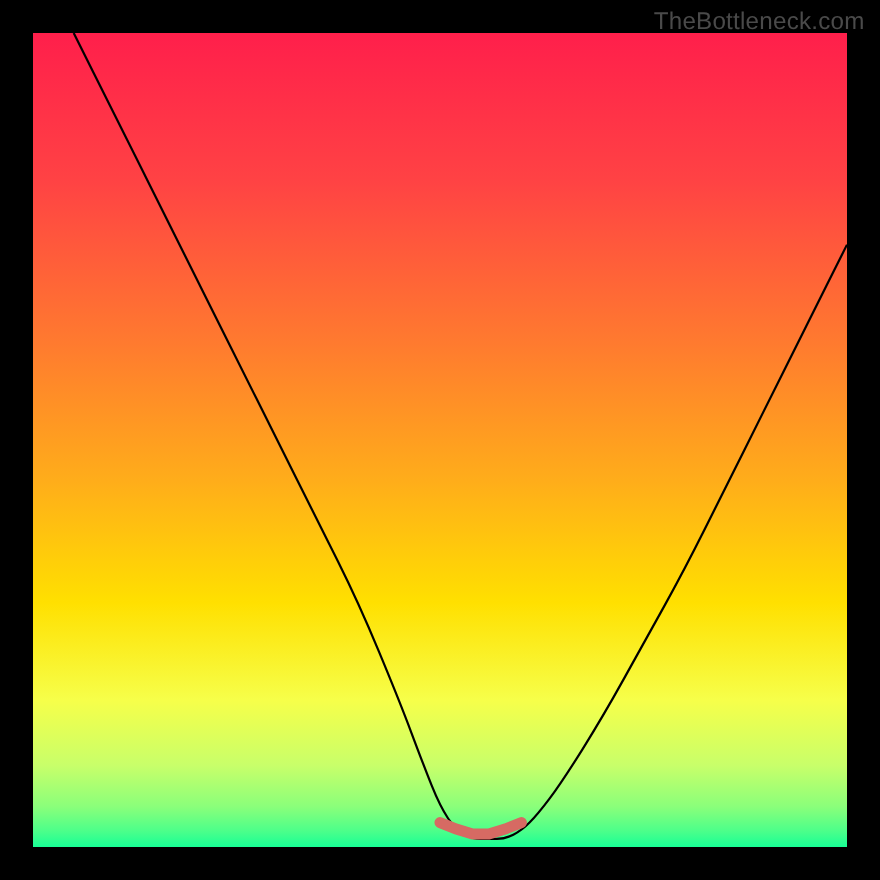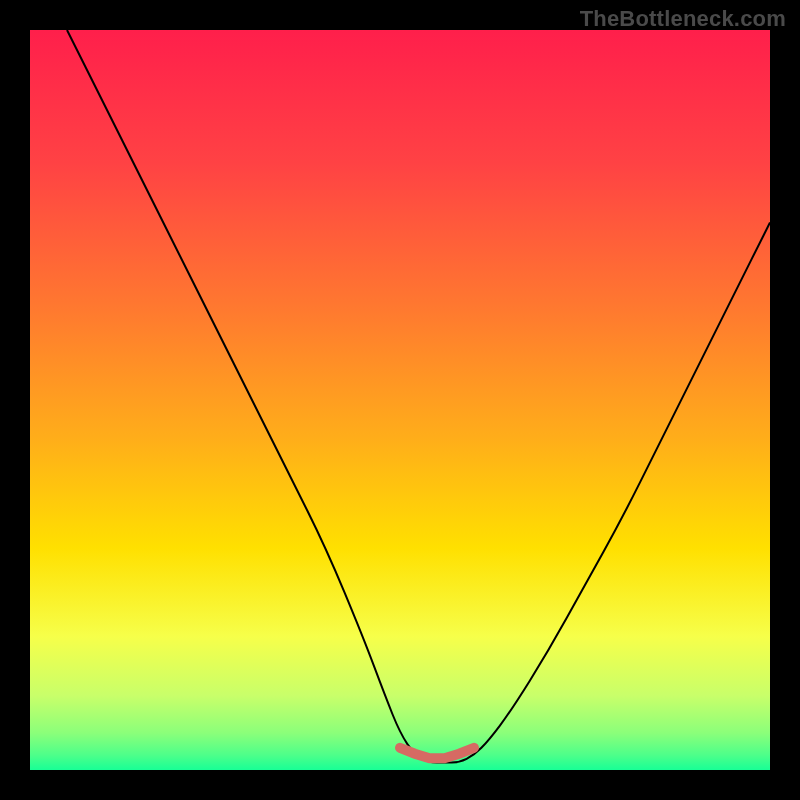--- a/index.html
+++ b/index.html
@@ -16,21 +16,21 @@
     width: 800px;
     height: 800px;
     background: #000;
   }
   .watermark {
     position: absolute;
     top: 6px;
     right: 14px;
     color: #4a4a4a;
     font-size: 22px;
-    font-weight: 700;
+    font-weight: 400;
     letter-spacing: 0.2px;
     z-index: 10;
   }
   .plot {
     position: absolute;
     left: 30px;
     top: 30px;
     width: 740px;
     height: 740px;
   }

